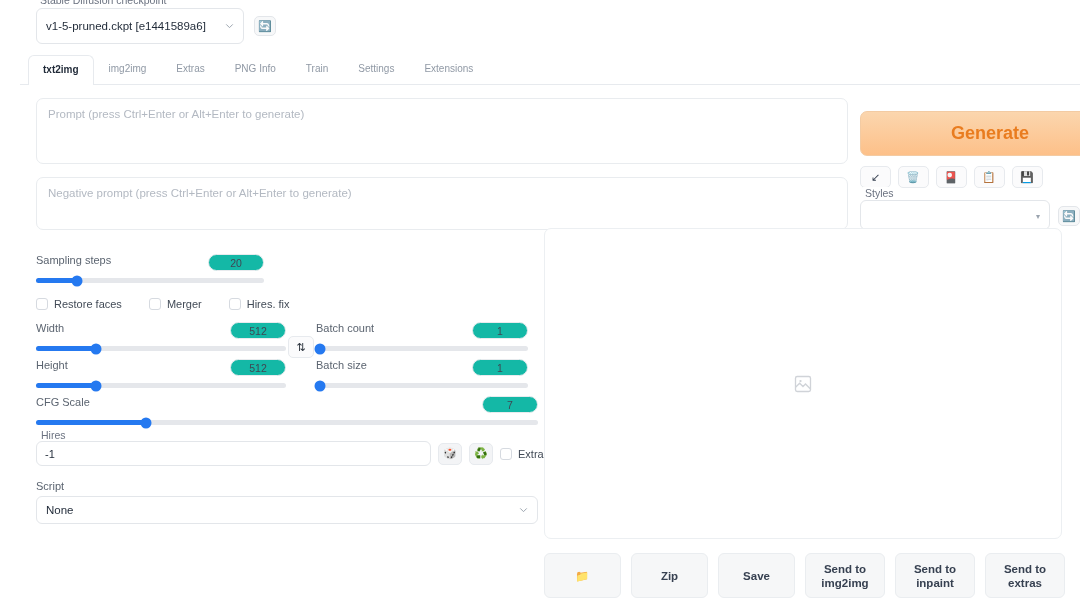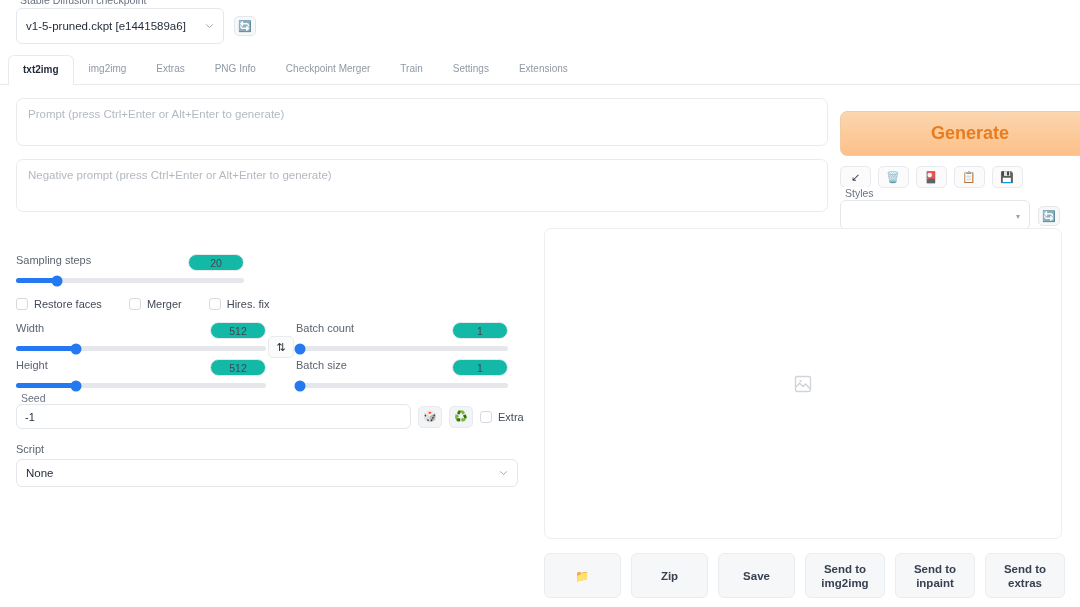--- a/index.html
+++ b/index.html
@@ -3,21 +3,21 @@
 <meta charset="utf-8">
 <style>
   * { box-sizing: border-box; margin: 0; padding: 0; }
   html, body {
     width: 1080px; height: 607px;
     background: #ffffff;
     font-family: "Liberation Sans", sans-serif;
     color: #374151;
     overflow: hidden;
   }
-  .app { position: relative; width: 1080px; height: 607px; }
+  .app { position: relative; width: 1080px; height: 607px; padding-left: 20px; }
 
   
   .ckpt-row { display: flex; align-items: flex-end; gap: 10px; padding: 8px 0 0 16px; }
   .ckpt-field {
     position: relative; width: 208px; height: 36px;
     border: 1px solid #e3e6ea; border-radius: 6px; background: #fff;
   }
   .ckpt-legend {
     position: absolute; top: -15px; left: 1px;
     font-size: 10.5px; color: #6b7280; background: #fff; padding: 0 2px;
@@ -59,21 +59,21 @@
   .columns { display: flex; padding: 0 16px; gap: 12px; }
   .col-left { width: 812px; }
   .col-right { width: 224px; }
 
   
   .prompt-box {
     width: 812px; border: 1px solid #e9ecef; border-radius: 7px;
     background: #fff; margin-top: 13px; padding: 9px 11px;
     font-size: 11.5px; color: #b3b9c2;
   }
-  .prompt-box.tall { height: 48px; }
+  .prompt-box.tall { height: 66px; }
   .prompt-box.short { height: 53px; }
 
   
   .generate-btn {
     width: 260px; height: 45px; margin-top: 26px;
     border: 1px solid #f3cba3; border-radius: 7px;
     background: linear-gradient(180deg, #fbd6ae 0%, #fdc089 100%);
     color: #e97c1f; font-size: 18px; font-weight: bold;
     display: flex; align-items: center; justify-content: center;
     cursor: pointer;
@@ -211,21 +211,20 @@
         </svg>
     </div>
     <div class="icon-btn">🔄</div>
   </div>
 
   <div class="tabs">
     <div class="tab active">txt2img</div>
     <div class="tab">img2img</div>
     <div class="tab">Extras</div>
     <div class="tab">PNG Info</div>
-    <div class="tab">Checkpoint Merger</div>
     <div class="tab">Train</div>
     <div class="tab">Settings</div>
     <div class="tab">Extensions</div>
   </div>
 
   <div class="columns">
     <div class="col-left">
       <div class="prompt-box tall">Prompt (press Ctrl+Enter or Alt+Enter to generate)</div>
       <div class="prompt-box short">Negative prompt (press Ctrl+Enter or Alt+Enter to generate)</div>
     </div>
@@ -321,24 +320,34 @@
             <div class="num-box">1</div>
           </div>
           <div class="track">
             <div class="fill" id="bs-fill" style="width: 2%;"></div>
               <div class="thumb" id="bs-thumb" style="left: 2%;"></div>
           </div>
         </div>
       </div>
     </div>
 
+    <div class="slider-block" style="width:502px; margin-top:8px;">
+      <div class="slider-head">
+        <span class="label">CFG Scale</span>
+        <div class="num-box">7</div>
+      </div>
+      <div class="track">
+        <div class="fill" id="cfg-fill" style="width: 22%;"></div>
+          <div class="thumb" id="cfg-thumb" style="left: 22%;"></div>
+      </div>
+    </div>
 
     <div class="seed-row">
       <div class="seed-field">
-        <span class="seed-legend">Seed</span>
+        <span class="seed-legend">Hires</span>
         <span class="seed-value">-1</span>
       </div>
       <div class="seed-btn">🎲</div>
       <div class="seed-btn">♻️</div>
       <div class="cb-item">
         <span class="cb"></span>
         <span class="cb-label">Extra</span>
       </div>
     </div>
 

